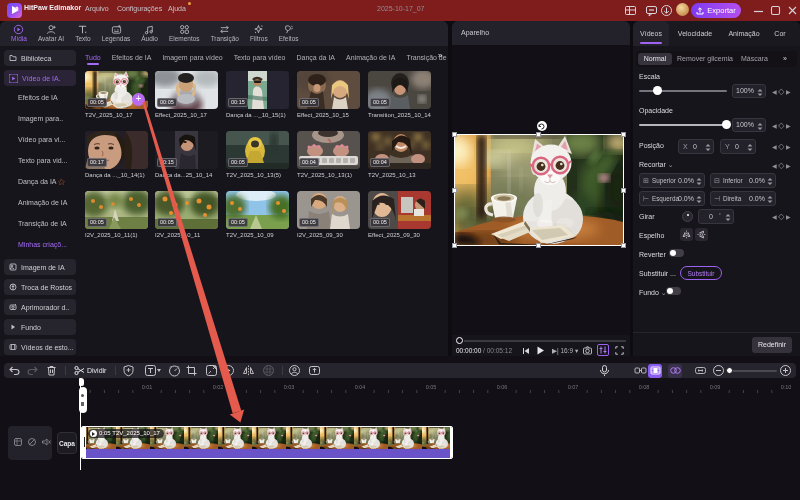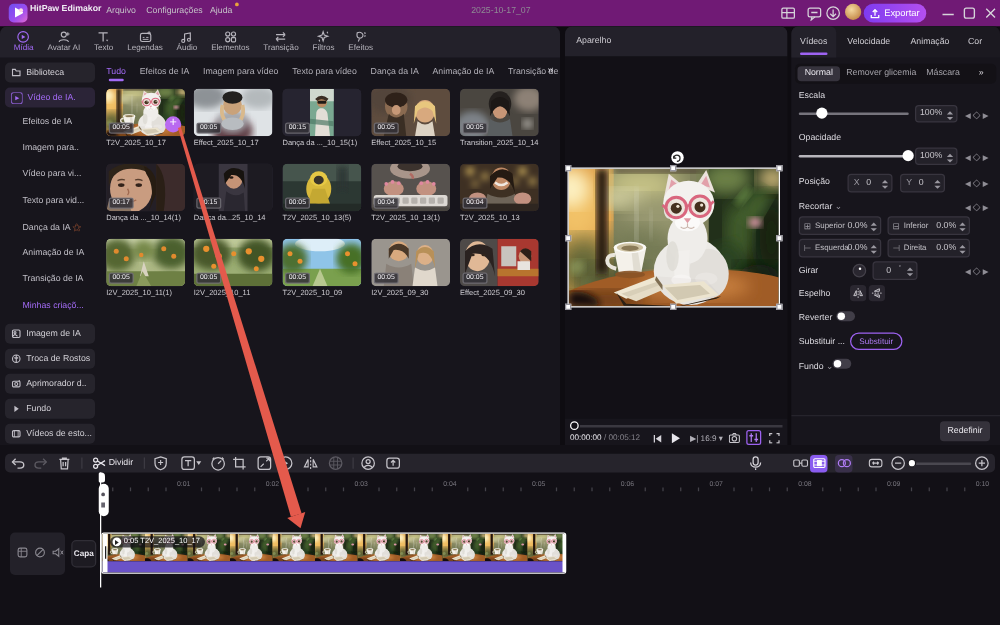--- a/index.html
+++ b/index.html
@@ -1,18 +1,18 @@
 <!DOCTYPE html>
 <html><head><meta charset="utf-8">
 <style>
 *{margin:0;padding:0;box-sizing:border-box;font-family:"Liberation Sans",sans-serif;}
 html,body{width:800px;height:500px;overflow:hidden;background:#0e0c11;}
 #app{position:relative;width:800px;height:500px;background:#0e0c11;color:#d6d4da;}
 
-#titlebar{position:absolute;left:0;top:0;width:800px;height:21px;background:#701a75;}
+#titlebar{position:absolute;left:0;top:0;width:800px;height:21px;background:#7f1d1d;}
 #logo{position:absolute;left:7px;top:2.5px;width:15px;height:15px;border-radius:4px;background:linear-gradient(135deg,#6d4df0 0%,#9b4df0 55%,#e06ad0 100%);}
 #logo svg{position:absolute;left:2.5px;top:2.5px;}
 .apptitle{position:absolute;left:24px;top:4px;font-size:7px;font-weight:bold;color:#f0eef4;}
 .menu{position:absolute;top:5px;font-size:7px;color:#c4c2c8;}
 #dateC{position:absolute;left:377px;top:5px;font-size:7px;color:#8f8d95;}
 .titleico{position:absolute;top:4px;width:13px;height:13px;color:#d6d4da;}
 #exportbtn{position:absolute;left:691px;top:3px;width:50px;height:15px;border-radius:8px;background:linear-gradient(90deg,#7e3bf0,#b44ff0);color:#fff;font-size:7.5px;display:flex;align-items:center;justify-content:center;gap:3px;}
 
 #mediapanel{position:absolute;left:0;top:21px;width:448px;height:335px;background:#17151c;border-radius:6px 6px 0 0;overflow:hidden;}
 #tabstrip{position:absolute;left:0;top:0;width:448px;height:25px;background:#23212a;display:flex;align-items:center;padding-left:11px;gap:11px;}

